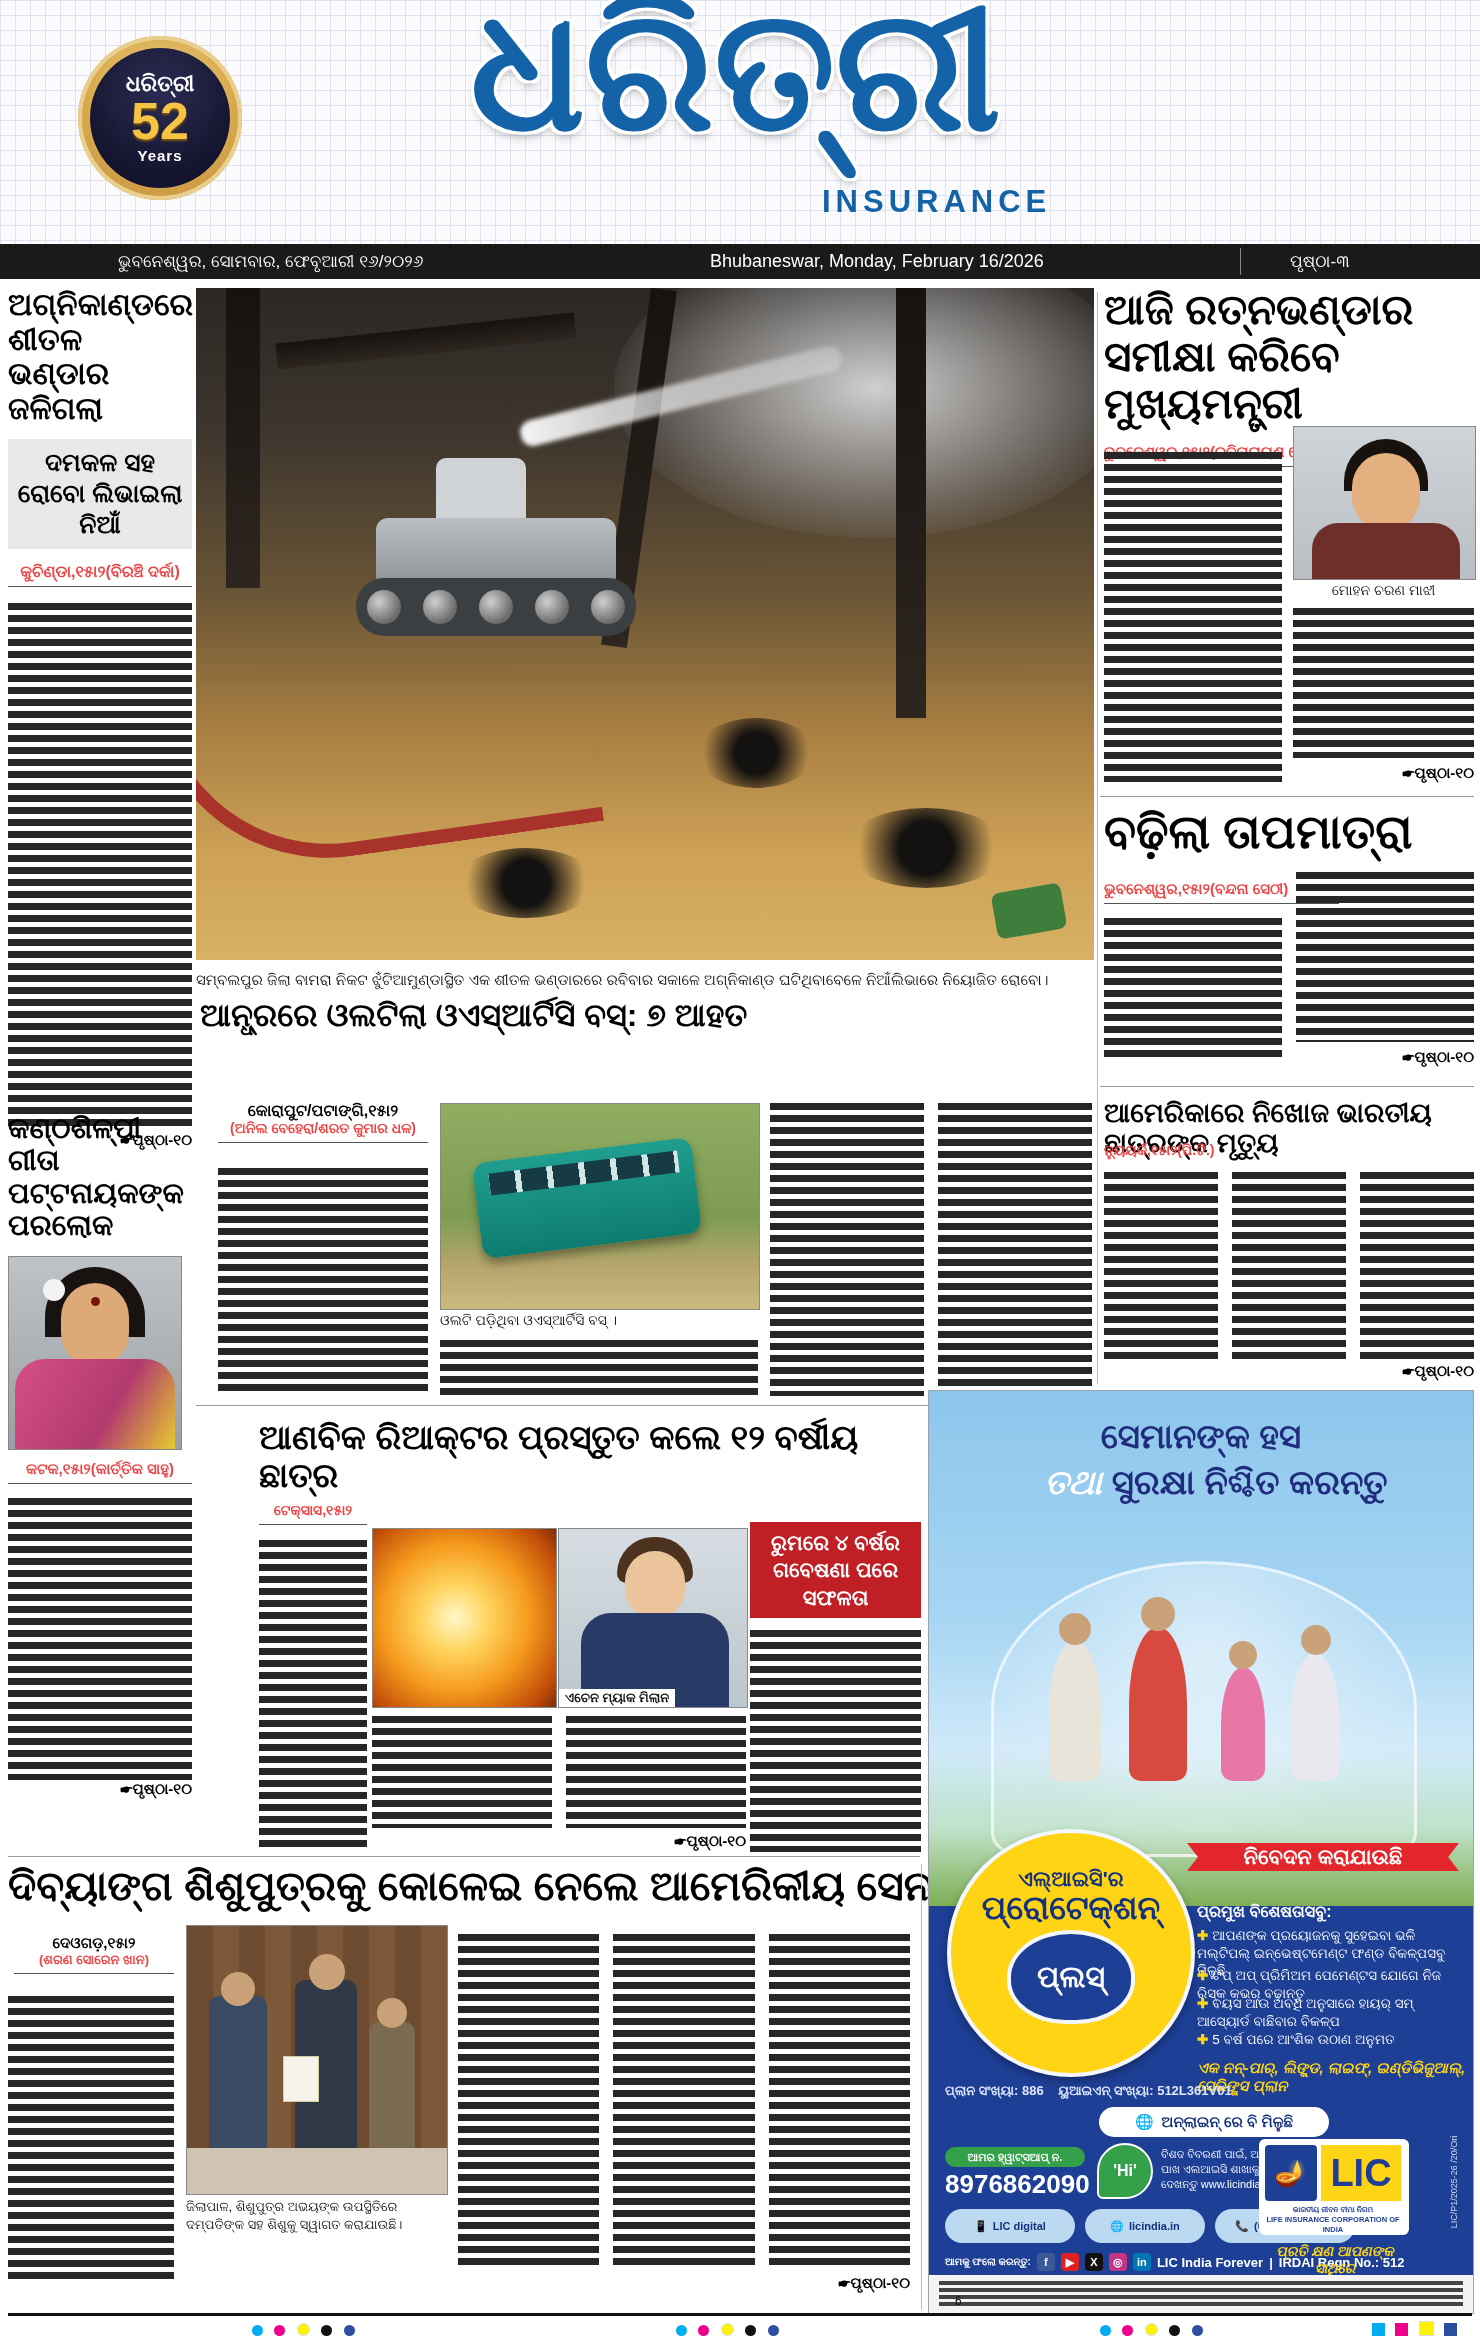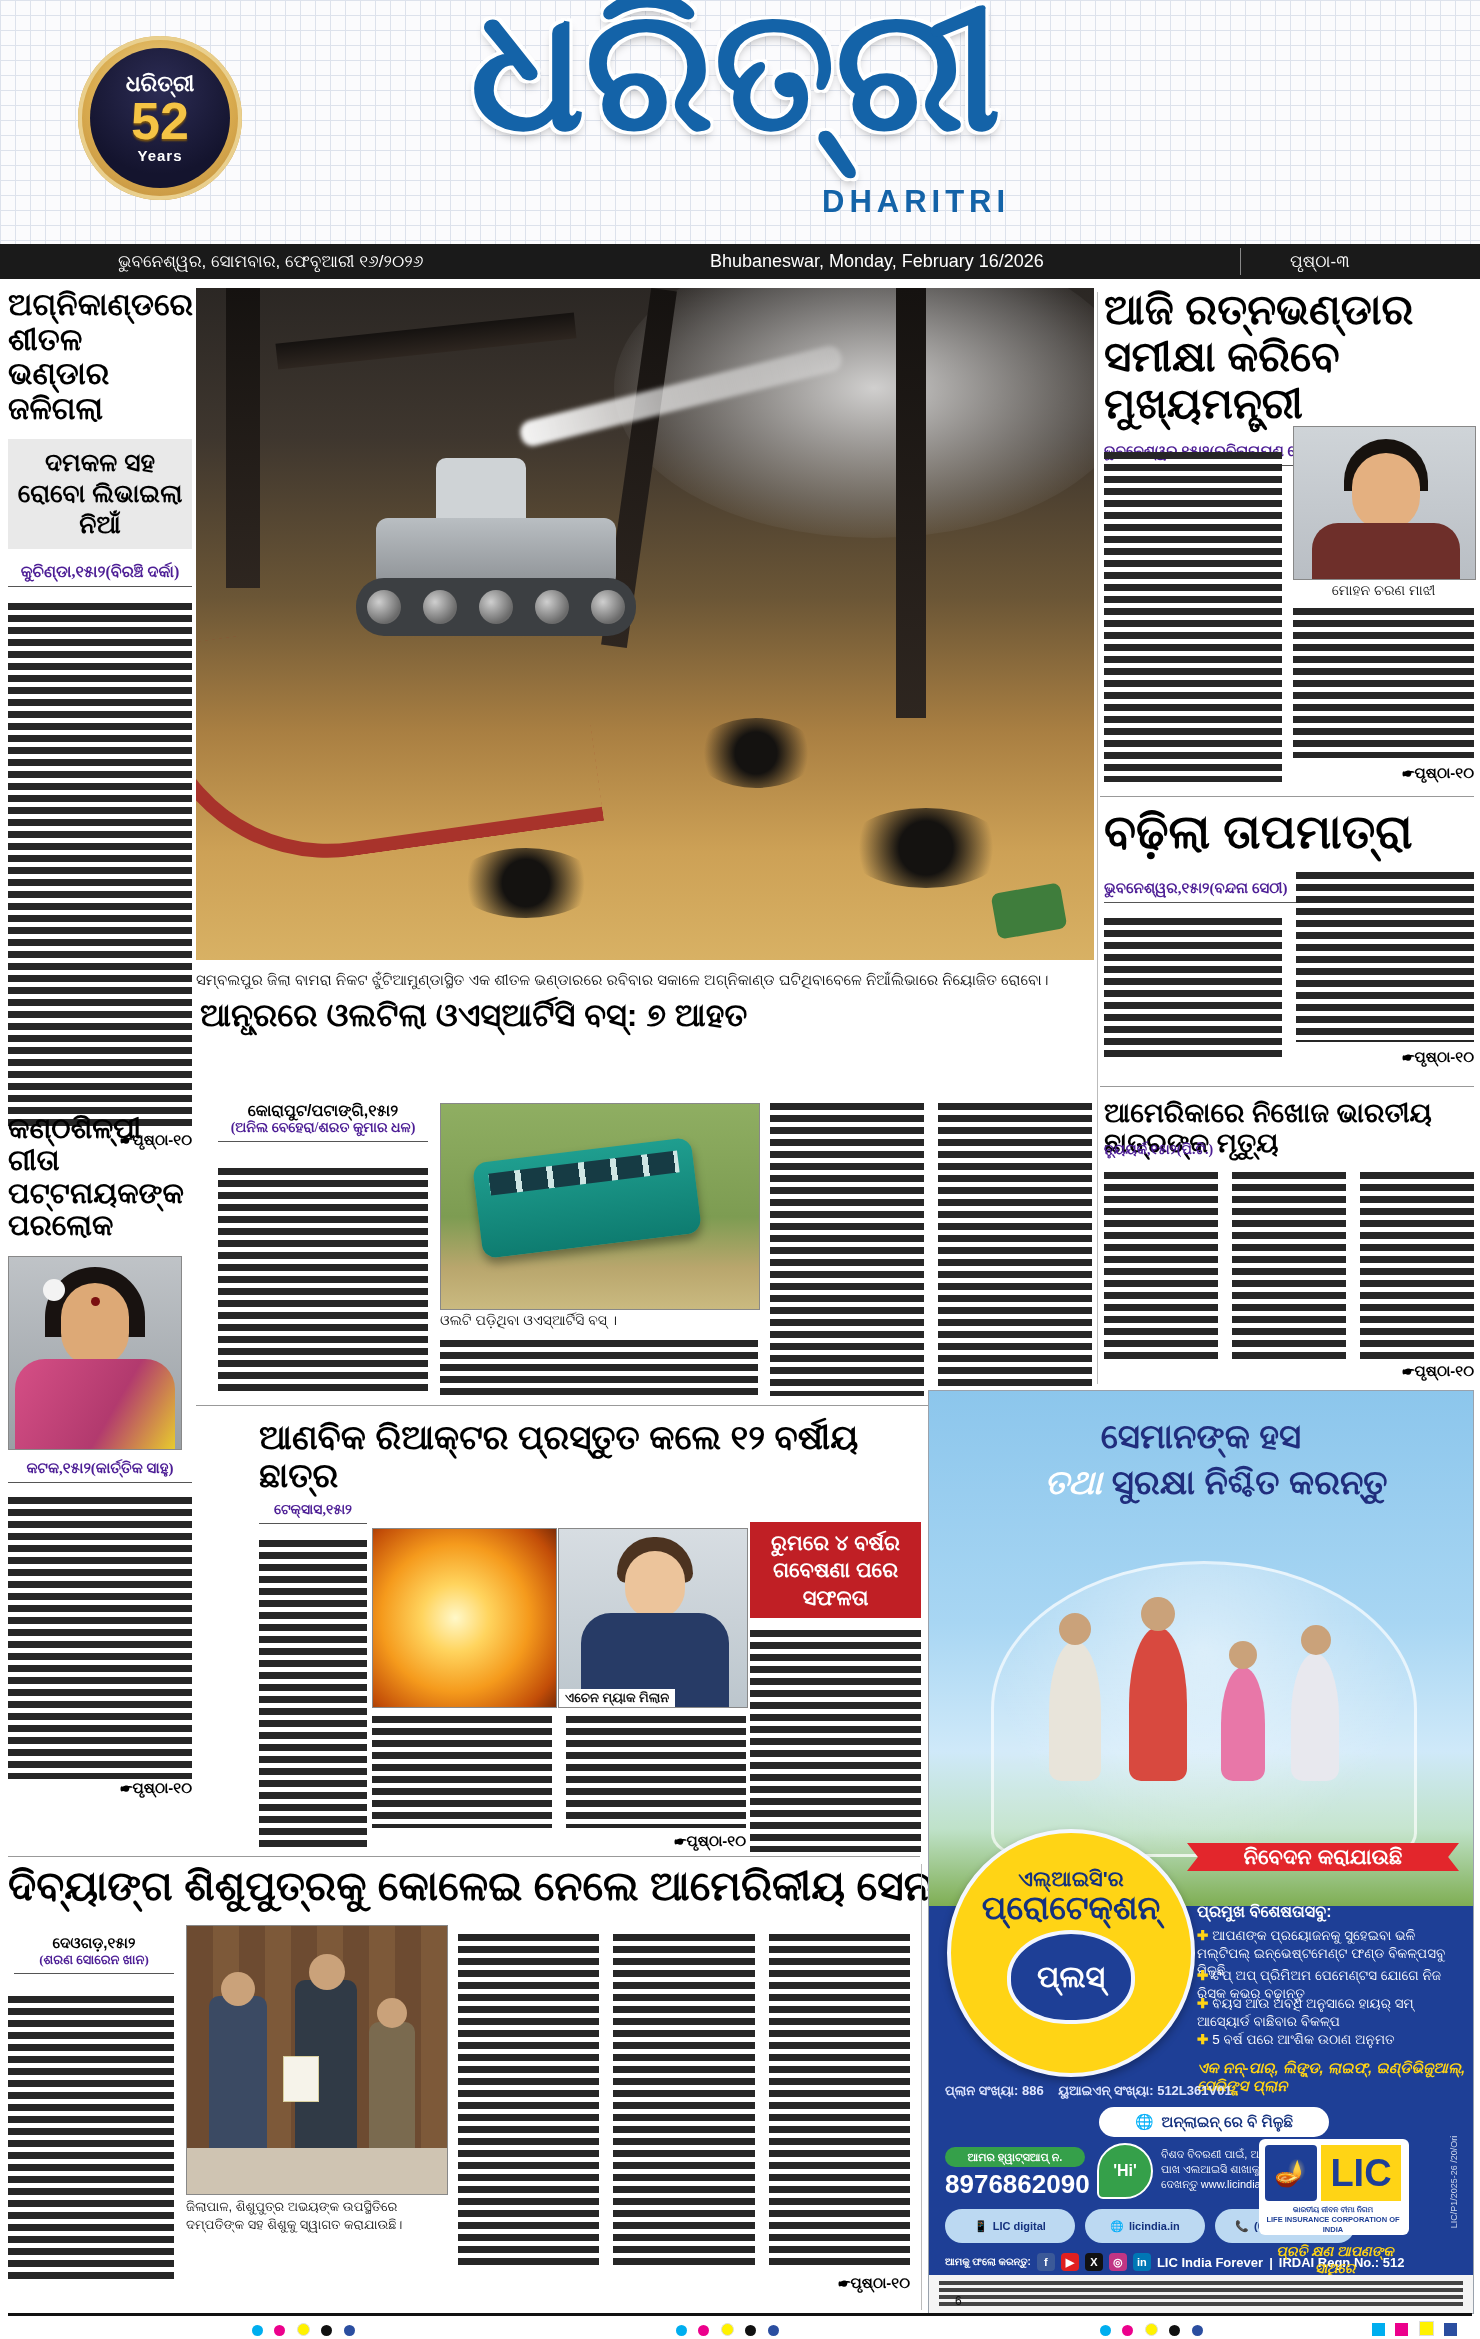--- a/index.html
+++ b/index.html
@@ -20,21 +20,21 @@
   .badge .b-brand{color:#fff;font-weight:bold;font-size:22px;line-height:1;}
   .badge .b-num{color:#f5c445;font-weight:bold;font-size:52px;line-height:1;text-shadow:0 2px 2px #7a5410;}
   .badge .b-years{color:#fff;font-size:15px;font-weight:bold;letter-spacing:1px;}
   .datebar{left:0;top:244px;width:1480px;height:35px;background:#1a1a1a;color:#fff;display:flex;align-items:center;}
   .datebar .dl{position:absolute;left:118px;font-size:17px;}
   .datebar .dc{position:absolute;left:710px;font-size:18px;}
   .datebar .dp{position:absolute;left:1290px;font-size:17px;}
   .datebar .dv{position:absolute;left:1240px;top:4px;height:27px;border-left:1px solid #888;}
   
   .hl{font-weight:bold;color:#000;line-height:1.12;letter-spacing:0;}
-  .byline{font-weight:bold;font-size:16px;color:#4c1d95;border-bottom:1px solid #555;padding-bottom:5px;font-family:Liberation Serif, serif;}
+  .byline{font-weight:bold;font-size:16px;color:#ef4444;border-bottom:1px solid #555;padding-bottom:5px;}
   .cap{font-size:14px;color:#111;}
   .jump{font-weight:bold;font-size:15px;color:#000;text-align:right;}
   .greek{background-image:repeating-linear-gradient(180deg,#262626 0px,#262626 7px,transparent 7px,transparent 12px);}
   .greek.lt{background-image:repeating-linear-gradient(180deg,#444 0px,#444 4px,transparent 4px,transparent 7px);}
   .cols{display:flex;gap:14px;}
   .cols>div{flex:1;}
   .rule-h{border-top:1px solid #999;}
   .rule-v{border-left:1px solid #bbb;}
   .subhead-box{background:#e9e9e9;font-weight:bold;font-size:25px;text-align:center;padding:8px 4px;line-height:1.25;}
   
@@ -123,21 +123,21 @@
   .sq{width:13px;height:13px;display:inline-block;margin-right:6px;}
   .redbox{background:#c01f25;color:#fff;font-weight:bold;text-align:center;display:flex;align-items:center;justify-content:center;line-height:1.3;}
 </style>
 </head>
 <body>
 
 <div class="page">
 
   <div class="abs masthead">
     <div class="abs m-title">ଧରିତ୍ରୀ</div>
-    <div class="abs m-latin">DHARITRI</div>
+    <div class="abs m-latin">INSURANCE</div>
     <div class="abs badge">
       <div class="wreath"></div>
       <div class="disc">
         <span class="b-brand">ଧରିତ୍ରୀ</span>
         <span class="b-num">52</span>
         <span class="b-years">Years</span>
       </div>
     </div>
   </div>
 

